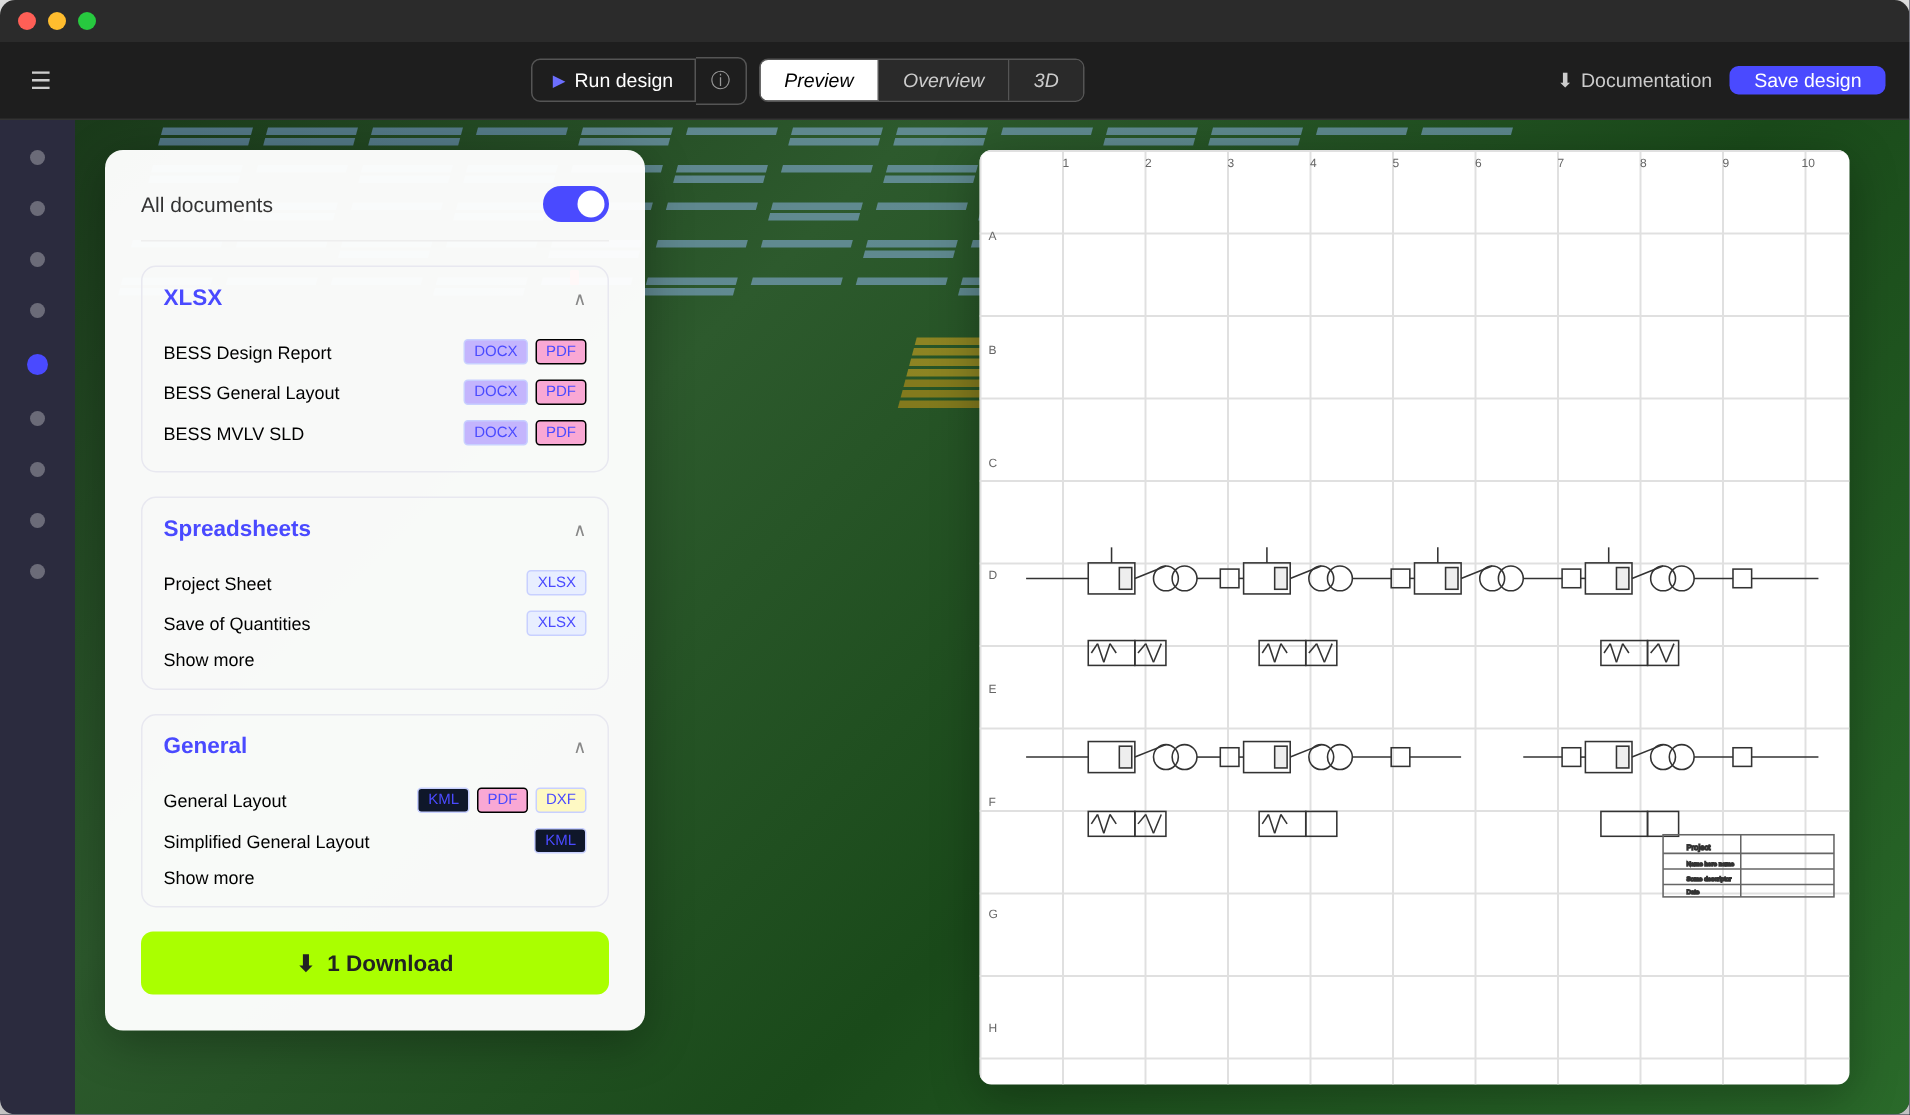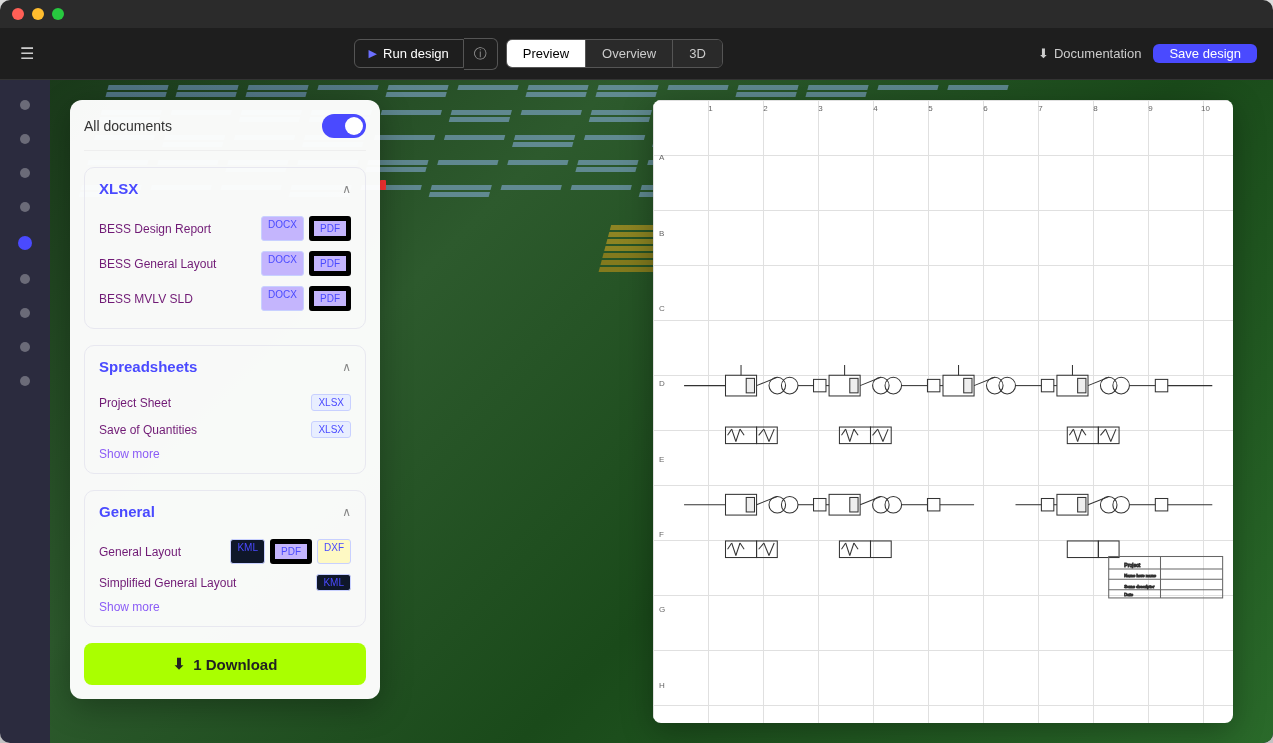--- a/index.html
+++ b/index.html
@@ -116,20 +116,21 @@
     }
 
     .view-tab {
       background: #2a2a2a;
       border: none;
       color: #ccc;
       padding: 6px 16px;
       font-size: 13px;
       cursor: pointer;
       border-right: 1px solid #555;
+      font-style: italic;
     }
 
     .view-tab:last-child { border-right: none; }
     .view-tab.active {
       background: #fff;
       color: #000;
     }
 
     .topbar-right {
       display: flex;
@@ -204,24 +205,24 @@
       position: absolute;
       inset: 0;
       background: linear-gradient(135deg, #1a3a1a 0%, #2d5a2d 30%, #1a4a1a 60%, #2a6a2a 100%);
     }
 
     
     .doc-panel {
       position: absolute;
       top: 20px;
       left: 20px;
-      width: 310px;
+      width: 360px;
       background: rgba(255,255,255,0.97);
       border-radius: 12px;
-      padding: 14px;
+      padding: 24px;
       box-shadow: 0 8px 32px rgba(0,0,0,0.3);
       z-index: 20;
     }
 
     .all-docs-row {
       display: flex;
       align-items: center;
       justify-content: space-between;
       margin-bottom: 16px;
       padding-bottom: 12px;
@@ -295,21 +296,21 @@
 
     .doc-row {
       display: flex;
       align-items: center;
       justify-content: space-between;
       padding: 5px 0;
     }
 
     .doc-name {
       font-size: 12px;
-      color: #701a75;
+      color: #000000;
     }
 
     .doc-badges {
       display: flex;
       gap: 5px;
     }
 
     .badge {
       font-size: 10px;
       padding: 2px 6px;
@@ -318,23 +319,23 @@
       cursor: pointer;
     }
 
     .badge-docx {
       background: #c4b5fd;
       color: #4a4aff;
       border: 1px solid #c8d0ff;
     }
 
     .badge-pdf {
-      background: #c4b5fd;
+      background: #f9a8d4;
       color: #4a4aff;
-      border: 5px solid #000000;
+      border: 1px solid #000000;
     }
 
     .badge-xlsx {
       background: #e8eeff;
       color: #4a4aff;
       border: 1px solid #c8d0ff;
     }
 
     .badge-kml {
       background: #0f172a;
@@ -343,21 +344,21 @@
     }
 
     .badge-dxf {
       background: #fef9c3;
       color: #4a4aff;
       border: 1px solid #c8d0ff;
     }
 
     .show-more {
       font-size: 12px;
-      color: #8b5cf6;
+      color: #000000;
       text-decoration: none;
       cursor: pointer;
       display: block;
       margin-top: 4px;
     }
 
     .download-btn {
       width: 100%;
       padding: 12px;
       background: #aaff00;

